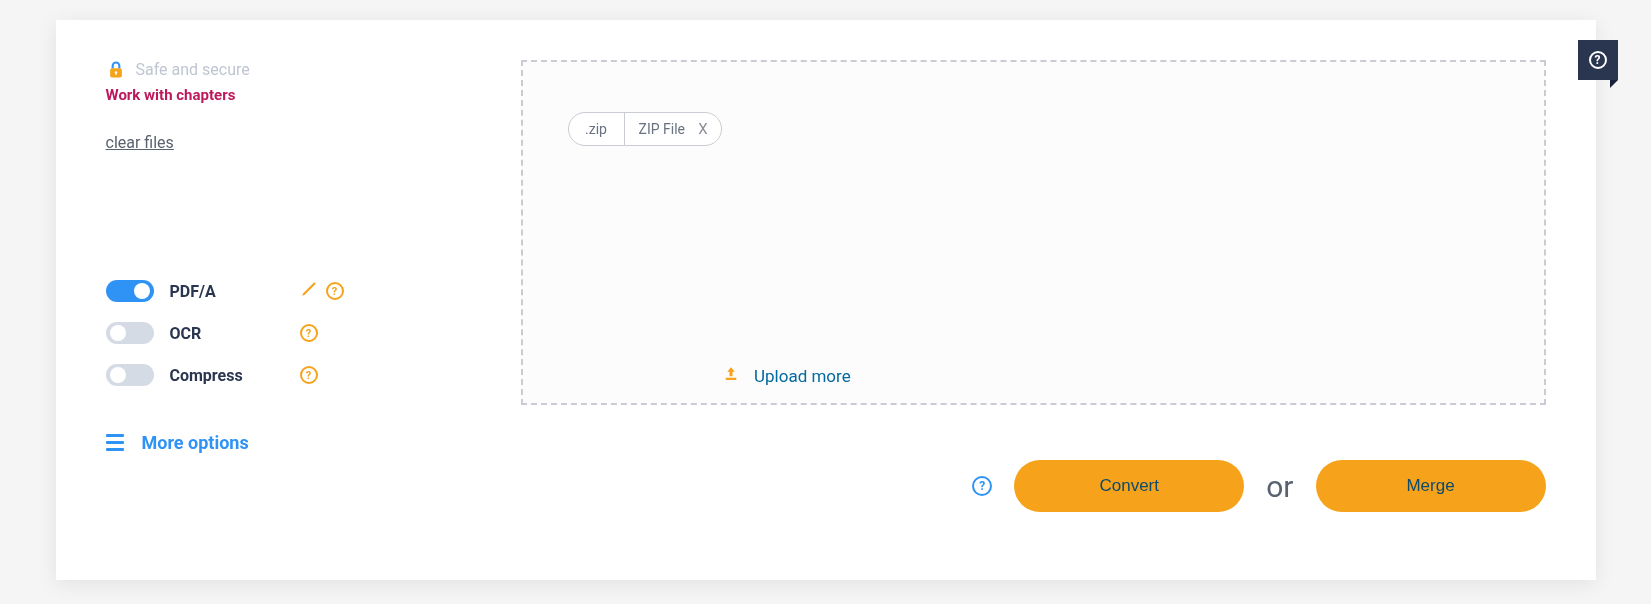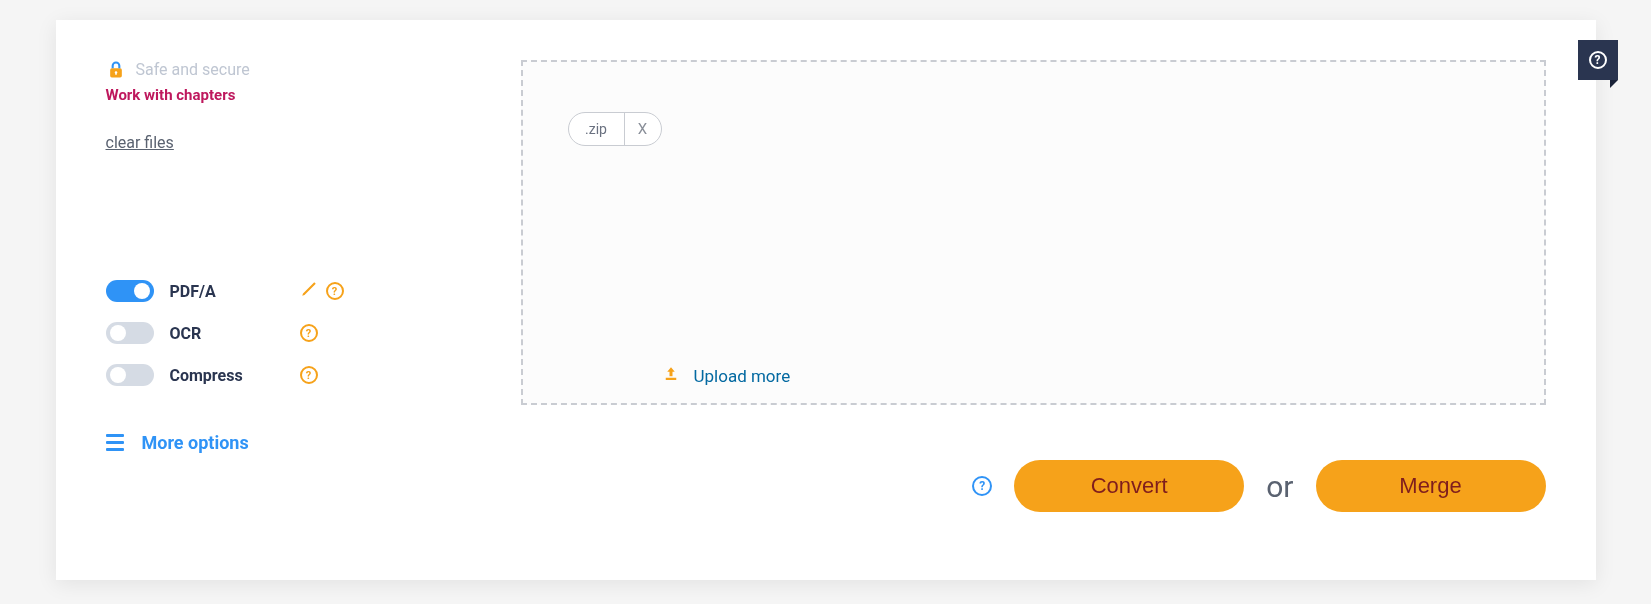--- a/index.html
+++ b/index.html
@@ -133,22 +133,22 @@
     .action-row {
       margin-top:55px;
       display:flex; align-items:center; justify-content:flex-end; gap:22px;
     }
     .help-icon-blue {
       width:20px; height:20px; border:2px solid #2f93f6; border-radius:50%;
       display:flex; align-items:center; justify-content:center;
       color:#2f93f6; font-size:12px; font-weight:bold; cursor:pointer;
     }
     .btn {
-      height:52px; border-radius:26px; background:#f6a21a; color:#7f1d1d;
-      font-size:22px; font-weight:500; border:none; cursor:pointer;
+      height:52px; border-radius:26px; background:#f6a21a; color:#0c4a6e;
+      font-size:17px; font-weight:500; border:none; cursor:pointer;
       display:flex; align-items:center; justify-content:center;
     }
     .btn-convert { width:230px; }
     .btn-merge { width:230px; }
     .or-label { color:#5a6270; font-size:30px; }
   </style>
 </head>
 <body>
 
 <div class="card">
@@ -221,20 +221,21 @@
 
   </div>
 
   <div class="right-col">
 
     <div class="drop-area">
 
       <div class="file-pill">
         <div class="file-ext">.zip</div>
         <div class="file-divider"></div>
+        <div class="file-name">ZIP File</div>
         <div class="file-remove">X</div>
       </div>
 
       <div class="upload-more-row">
         <span class="upload-icon">
           <svg viewBox="0 0 24 24">
               <path d="M12 3 L17 9 L14 9 L14 15 L10 15 L10 9 L7 9 Z" fill="#f6a21a"></path>
               <rect x="5" y="17" width="14" height="3" fill="#f6a21a"></rect>
             </svg>
         </span>

